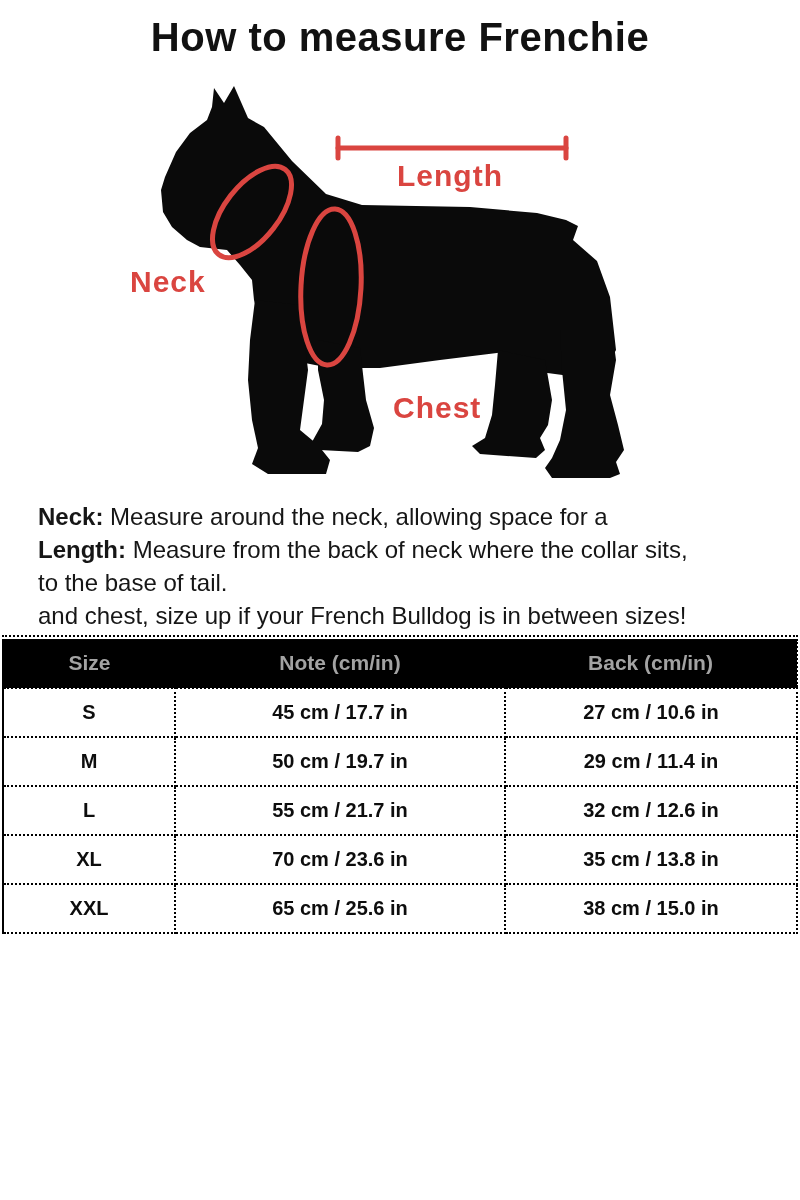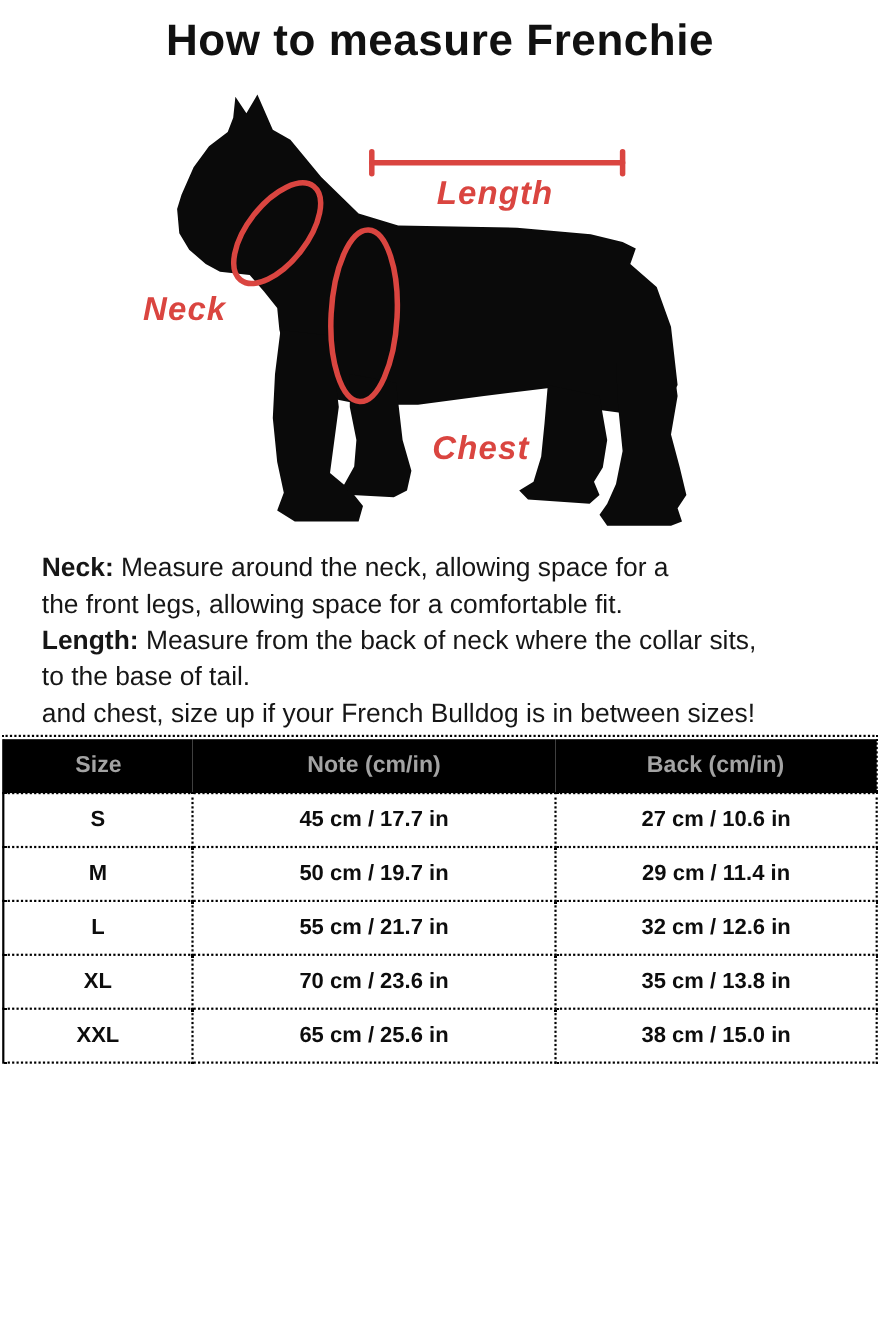--- a/index.html
+++ b/index.html
@@ -16,21 +16,21 @@
   }
   .page-title {
     margin: 0;
     font-size: 40px;
     font-weight: 600;
     letter-spacing: 0.5px;
     color: #111111;
   }
   .hero {
     position: relative;
-    width: 800px; height: 425px; font-style: italic;
+    width: 800px; height: 425px;
   }
   .hero svg { position: absolute; left: 0; top: 0; }
   .red-label {
     position: absolute;
     font-size: 30px;
     font-weight: 600;
     letter-spacing: 1px;
     color: #DA4540;
     white-space: nowrap;
   }
@@ -105,21 +105,20 @@
       <line x1="566" y1="63" x2="566" y2="83"></line>
     </g>
   </svg>
   <div class="red-label" id="label-length">Length</div>
   <div class="red-label" id="label-neck">Neck</div>
   <div class="red-label" id="label-chest">Chest</div>
 </div>
 
 <div class="notes">
   <div class="note-line"><b>Neck:</b><span> Measure around the neck, allowing space for a</span></div>
-  <div class="note-line"><b></b><span>the front legs, allowing space for a comfortable fit.</span></div>
   <div class="note-line"><b>Length:</b><span> Measure from the back of neck where the collar sits,</span></div>
   <div class="note-line"><b></b><span>to the base of tail.</span></div>
   <div class="note-line"><b></b><span>and chest, size up if your French Bulldog is in between sizes!</span></div>
 </div>
 
 <div class="table-wrap">
   <table class="size-table">
     <colgroup>
       <col style="width:172px">
       <col style="width:330px">

